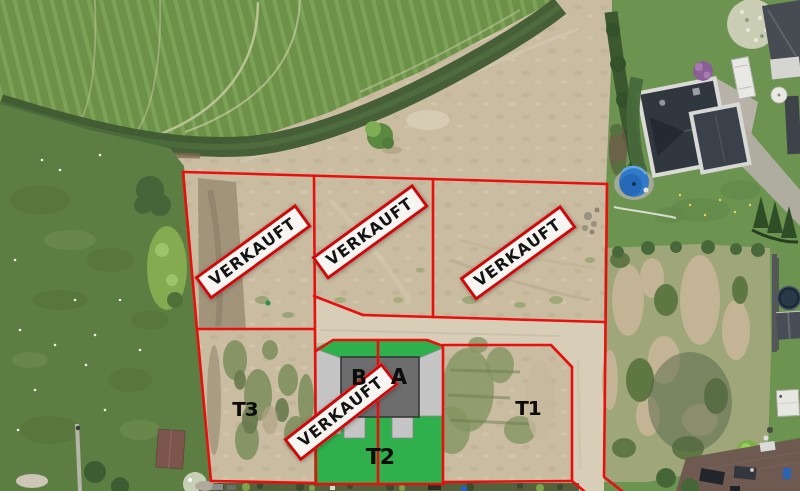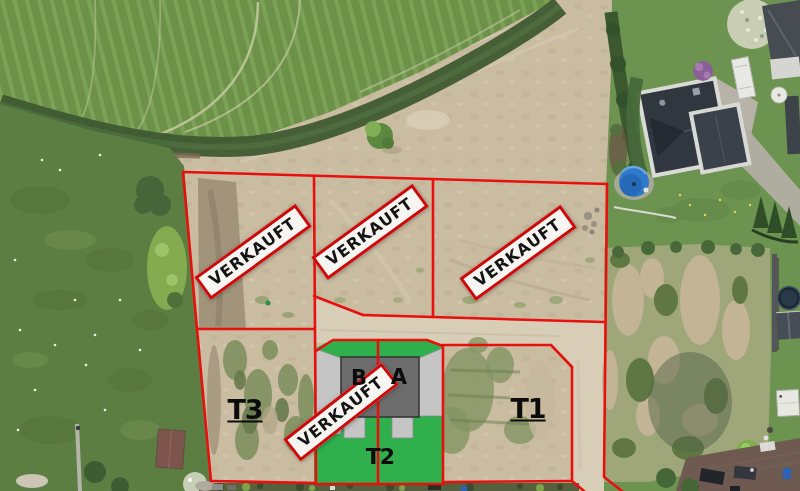--- a/index.html
+++ b/index.html
@@ -16,21 +16,21 @@
     border:3px solid #cc0a0a;
     color:#141414;
     font-weight:bold;font-size:16px;letter-spacing:1px;
     padding:1px 8px;white-space:nowrap;line-height:1.25;
     box-shadow:0 1px 4px rgba(0,0,0,.35);
   }
   .plot-label{
     position:absolute;transform:translate(-50%,-50%);
     font-weight:bold;color:#0c0c0c;white-space:nowrap;line-height:1;
   }
-  .lbl-lg{font-size:27px;letter-spacing:-1px;text-decoration:underline;}
+  .lbl-lg{font-size:20px;letter-spacing:-1px;}
   .lbl-xl{font-size:22px;letter-spacing:-1px;}
   .lbl-md{font-size:21px;}
 </style>
 </head>
 <body>
 
 <div class="stage">
 
   <svg width="800" height="491" viewBox="0 0 800 491" aria-hidden="true">
     <defs>

